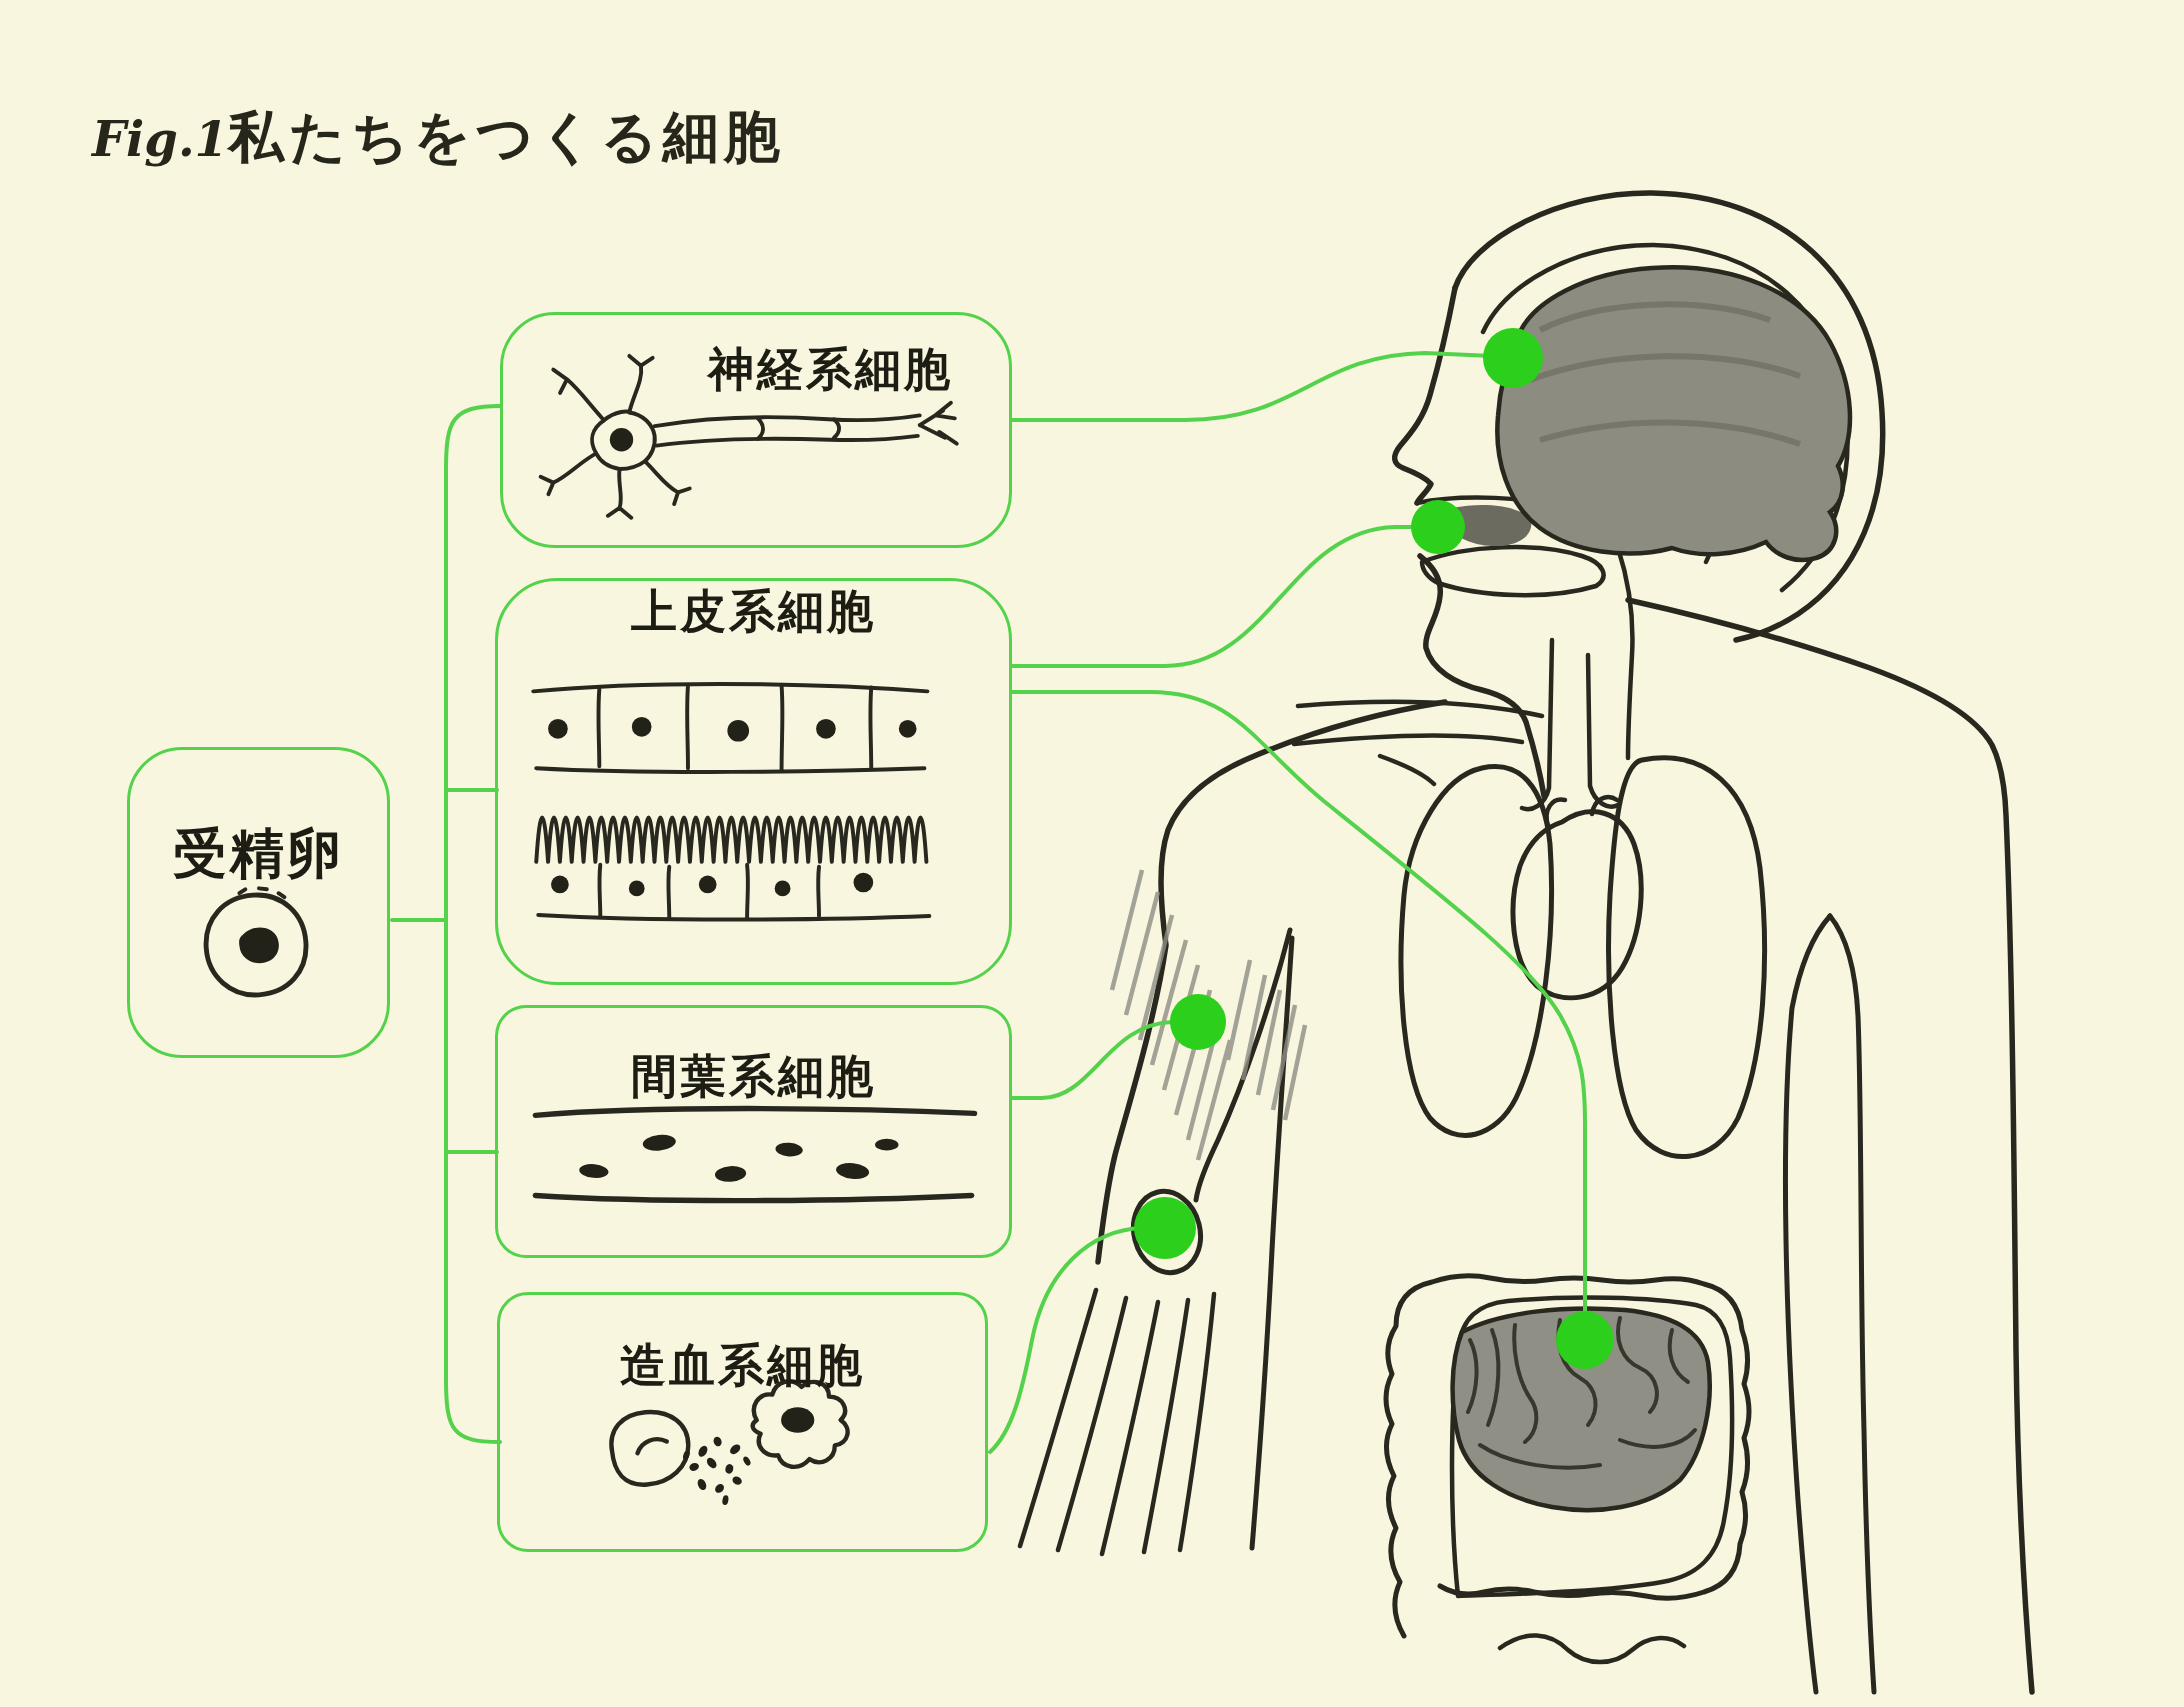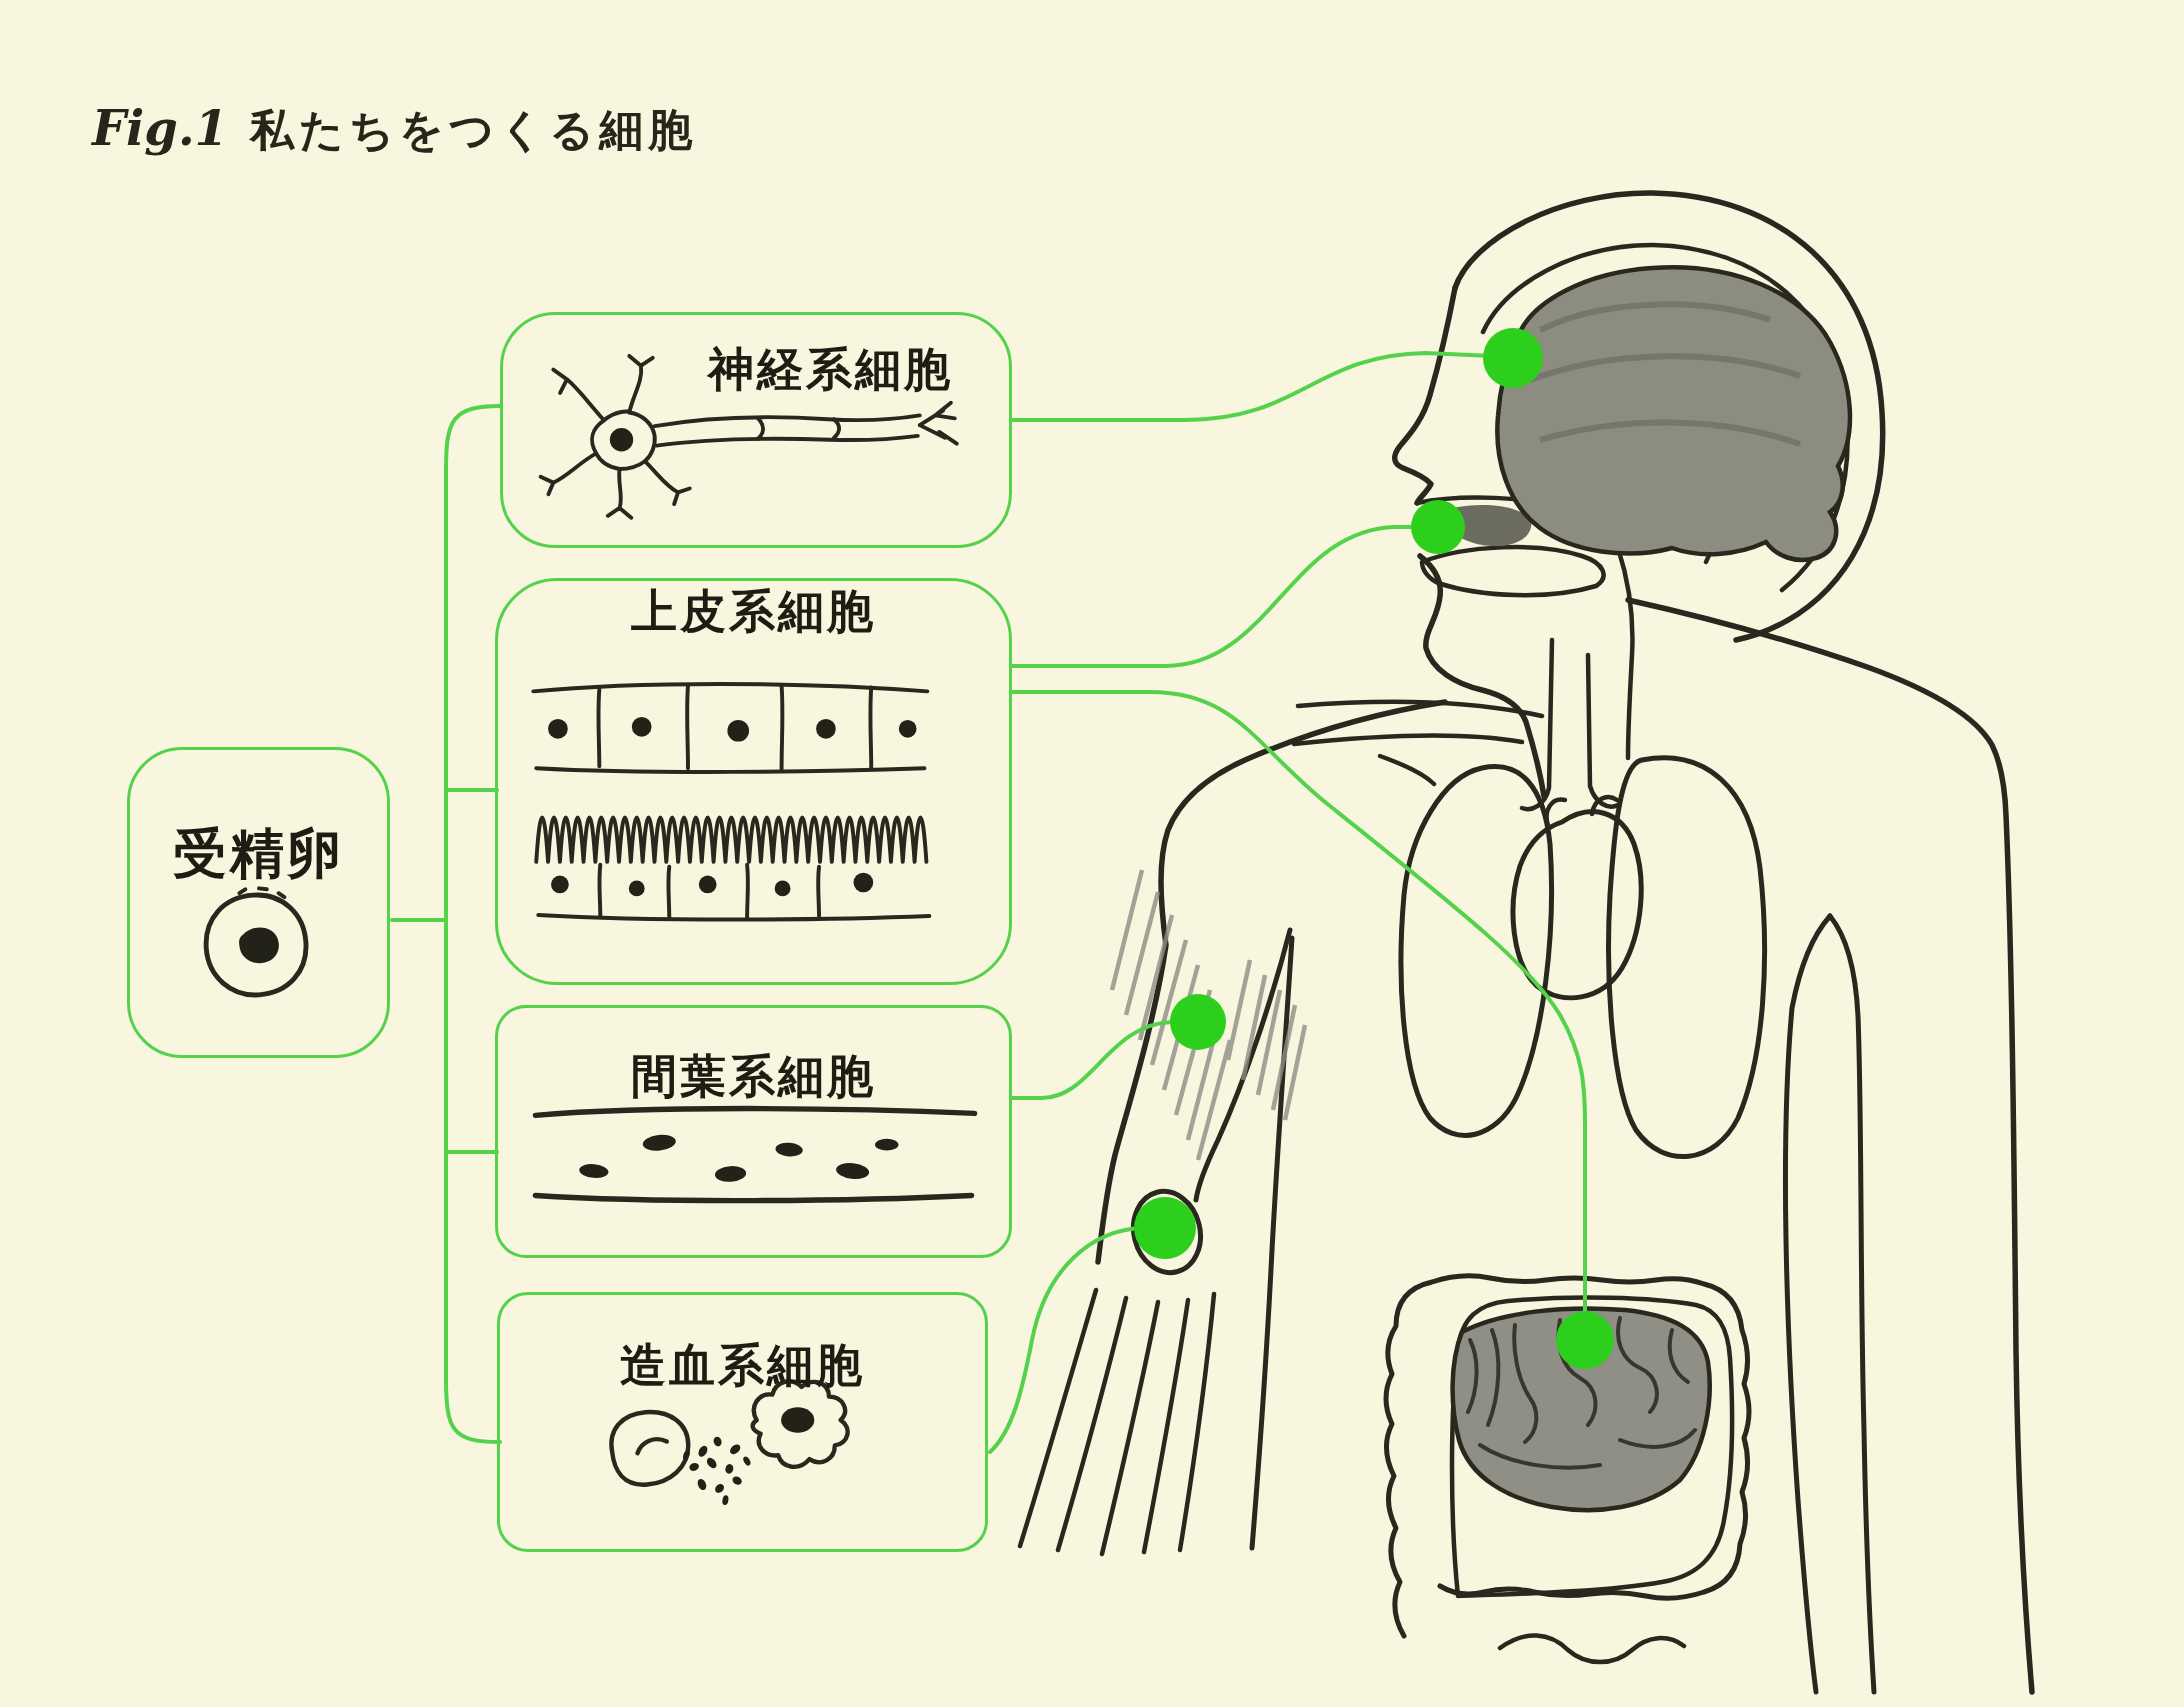--- a/index.html
+++ b/index.html
@@ -1,20 +1,20 @@
 <!DOCTYPE html>
 <html><head>
 <meta charset="utf-8">
 <style>
   html,body{margin:0;padding:0;width:2184px;height:1707px;overflow:hidden;}
   .canvas{position:absolute;inset:0;width:2184px;height:1707px;background:#F9F6E0;}
   .art{position:absolute;left:0;top:0;width:2184px;height:1707px;}
-  .title{position:absolute;left:92px;top:100px;display:flex;align-items:baseline;gap:22px;color:#26261A;}
+  .title{position:absolute;left:92px;top:100px;display:flex;align-items:baseline;color:#26261A;}
   .title .fig{font-family:"DejaVu Serif","Liberation Serif",serif;font-style:italic;font-weight:bold;font-size:48px;}
-  .title .jp{font-family:"DejaVu Sans","Liberation Sans",sans-serif;font-weight:bold;font-size:44px;letter-spacing:5px;}
+  .title .jp{font-family:"DejaVu Sans","Liberation Sans",sans-serif;font-weight:bold;font-size:56px;letter-spacing:5px;}
   .cellbox{position:absolute;border:3.5px solid #55D24B;border-radius:31px;box-sizing:border-box;background:transparent;}
   .cellbox svg.inner{position:absolute;inset:0;width:100%;height:100%;}
   .box-label{position:relative;z-index:2;font-family:"DejaVu Serif","Liberation Serif",serif;font-weight:bold;color:#1D1D14;text-align:center;letter-spacing:3px;}
   #box-egg{left:127px;top:747px;width:263px;height:311px;border-radius:55px;}
   #box-egg .box-label{margin-top:68px;font-size:54px;}
   #box-neural{left:500px;top:312px;width:512px;height:236px;border-radius:55px;}
   #box-neural .box-label{margin-top:24px;padding-left:170px;font-size:46px;text-align:left;margin-left:35px;}
   #box-epithelial{left:495px;top:578px;width:517px;height:407px;border-radius:62px;}
   #box-epithelial .box-label{font-size:46px;}
   #box-mesenchymal{left:495px;top:1005px;width:517px;height:253px;}

